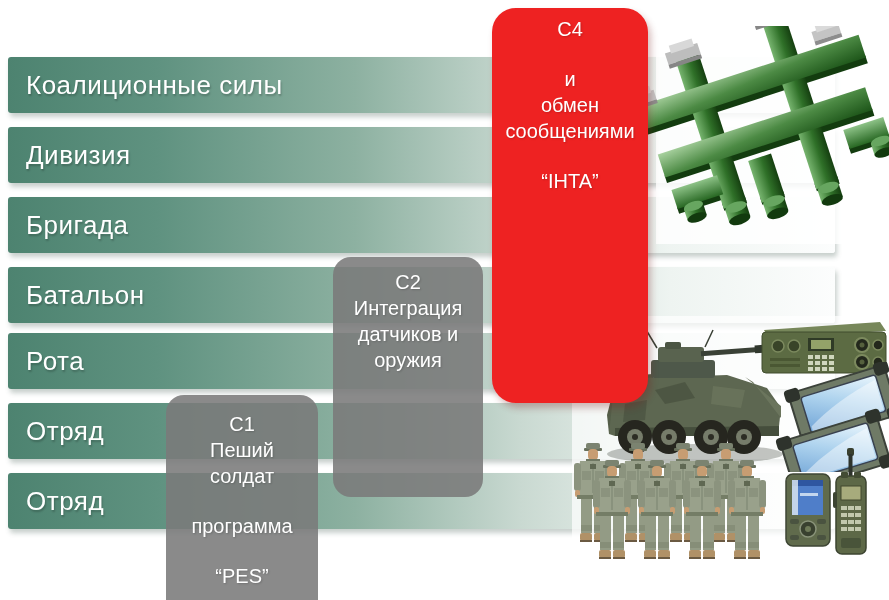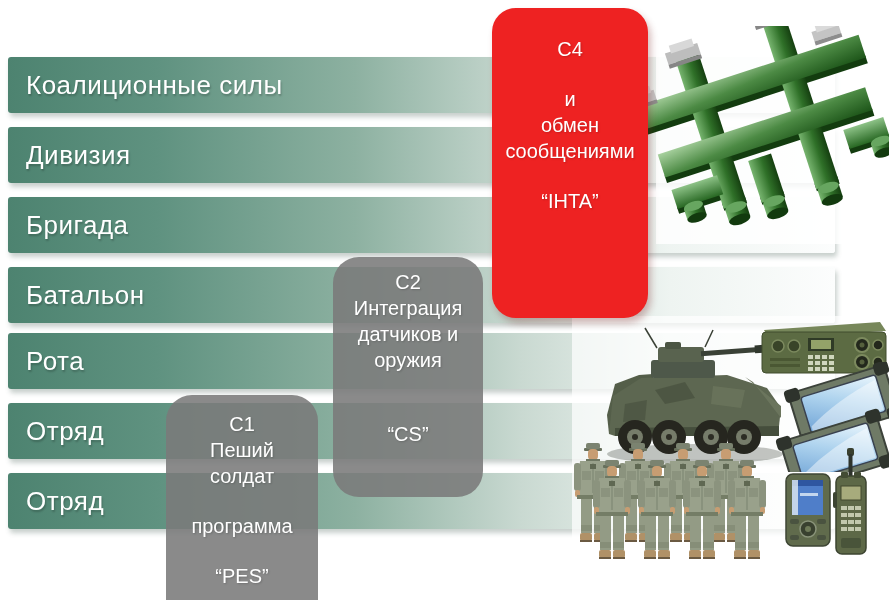--- a/index.html
+++ b/index.html
@@ -16,28 +16,28 @@
     box-shadow:2px 4px 5px rgba(70,95,85,.30);
     display:flex;align-items:center;padding-left:18px;
     z-index:1;
   }
   .bar-label{
     color:#ffffff;font-size:26px;letter-spacing:.5px;
     text-shadow:1px 2px 2px rgba(0,0,0,.22);white-space:nowrap;
   }
   
   .pbox{
-    position:absolute;border-radius:26px;color:#fff;text-align:center;
+    position:absolute;border-radius:18px;color:#fff;text-align:center;
     font-size:20px;line-height:26px;box-sizing:border-box;
     text-shadow:1px 1px 2px rgba(0,0,0,.18);
   }
   .pbox .gap{height:24px;}
   #box-c1{left:166px;top:395px;width:152px;height:230px;background:rgba(122,122,122,.88);z-index:4;padding-top:16px;text-align:center;}
   #box-c2{left:333px;top:257px;width:150px;height:240px;background:rgba(122,122,122,.88);z-index:3;padding-top:12px;}
-  #box-c4{left:492px;top:8px;width:156px;height:310px;background:#ee2222;border-radius:24px;z-index:5;padding-top:28px;
+  #box-c4{left:492px;top:8px;width:156px;height:395px;background:#ee2222;border-radius:24px;z-index:5;padding-top:8px;
           box-shadow:3px 5px 7px rgba(120,30,30,.30);}
   
   .gfx{position:absolute;z-index:2;}
   .gfx-front{position:absolute;z-index:3;}
 </style>
 </head>
 <body>
 
 <div class="bar" style="top:57px">
   <span class="bar-label">Коалиционные силы</span>
@@ -153,21 +153,20 @@
   </g>
 </svg>
 
 <div id="box-c2" class="pbox">
   <div>C2</div>
   <div>Интеграция</div>
   <div>датчиков и</div>
   <div>оружия</div>
   <div class="gap"></div>
   <div class="gap"></div>
-  <div>“CS”</div>
 </div>
 
 <div id="box-c1" class="pbox">
   <div>C1</div>
   <div>Пеший</div>
   <div>солдат</div>
   <div class="gap"></div>
   <div>программа</div>
   <div class="gap"></div>
   <div>“PES”</div>

